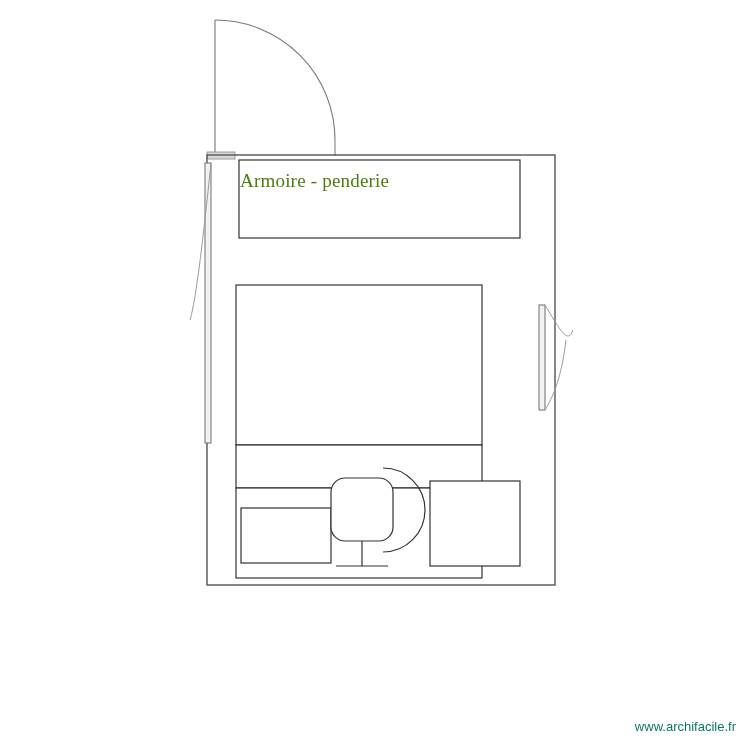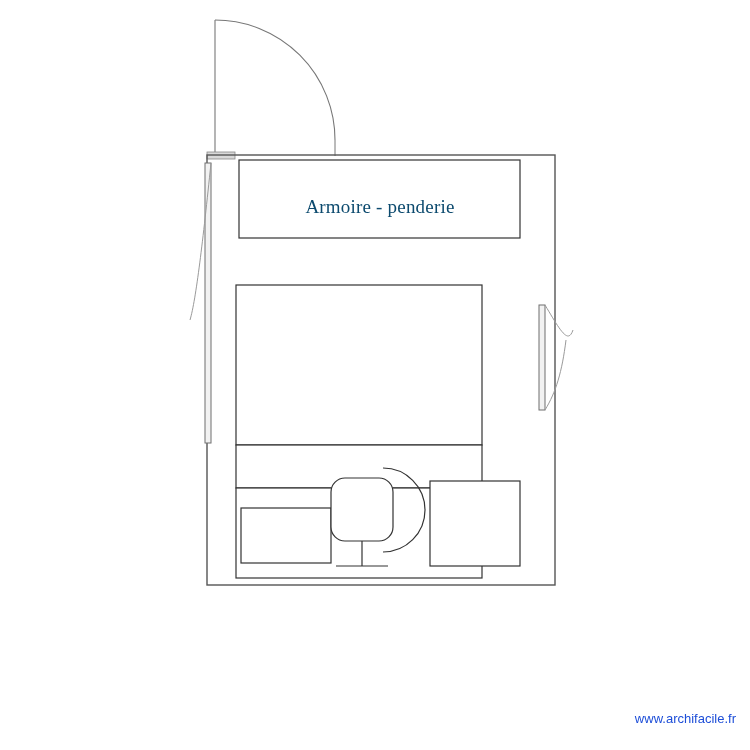--- a/index.html
+++ b/index.html
@@ -17,35 +17,34 @@
   #plan {
     position: absolute;
     left: 0;
     top: 0;
     width: 750px;
     height: 750px;
   }
   .label-text {
     position: absolute;
     left: 240px;
-    top: 196px;
+    top: 170px;
     width: 280px;
-    text-align: center;
     font-family: "Liberation Serif", serif;
     font-size: 19px;
-    color: #0c4a6e;
+    color: #4d7c0f;
     letter-spacing: 0.2px;
   }
   .watermark {
     position: absolute;
     right: 14px;
-    bottom: 24px;
+    bottom: 16px;
     font-family: "Liberation Sans", sans-serif;
     font-size: 13px;
-    color: #1d4ed8;
+    color: #0f766e;
   }
 </style>
 </head>
 <body>
 
 <svg id="plan" viewBox="0 0 750 750" xmlns="http://www.w3.org/2000/svg">
 
   <path d="M 335 140 A 120 120 0 0 0 215 20" fill="none" stroke="#777777" stroke-width="1.1"></path>
   <line x1="215" y1="20" x2="215" y2="156" stroke="#777777" stroke-width="1.1"></line>
   <line x1="335" y1="140" x2="335" y2="156" stroke="#777777" stroke-width="1"></line>

